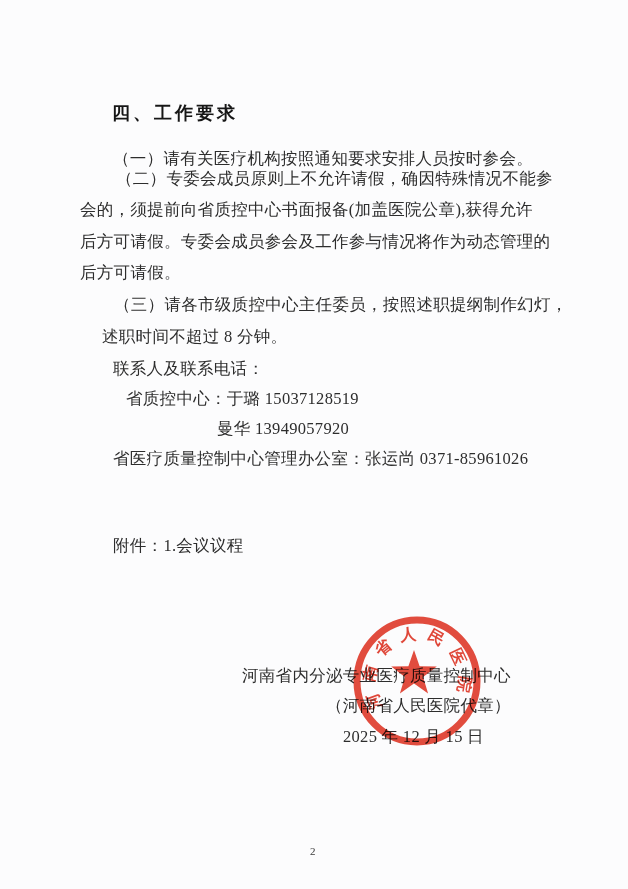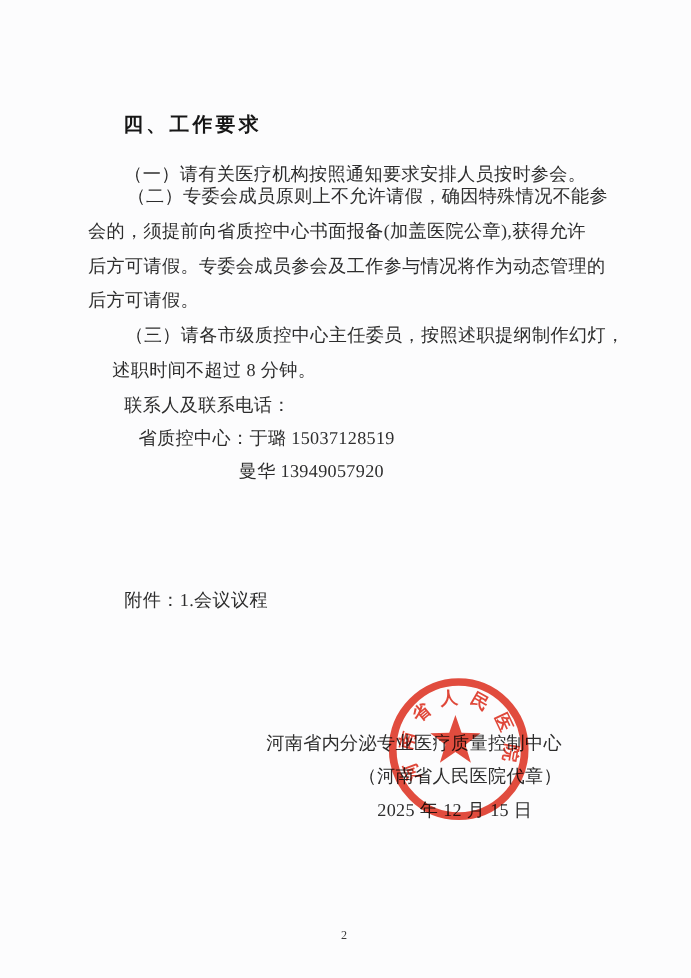--- a/index.html
+++ b/index.html
@@ -67,20 +67,21 @@
   <div class="line l-b1">（二）专委会成员原则上不允许请假，确因特殊情况不能参</div>
   <div class="line l-b2">会的，须提前向省质控中心书面报备(加盖医院公章),获得允许</div>
   <div class="line l-b3">后方可请假。专委会成员参会及工作参与情况将作为动态管理的</div>
   <div class="line l-b4">后方可请假。</div>
   <div class="line l-b5">（三）请各市级质控中心主任委员，按照述职提纲制作幻灯，</div>
   <div class="line l-b6">述职时间不超过 8 分钟。</div>
 
   <div class="line l-c0">联系人及联系电话：</div>
   <div class="line l-c1">省质控中心：于璐 15037128519</div>
   <div class="line l-c2">曼华 13949057920</div>
+  <div class="line l-c3">省医疗质量控制中心管理办公室：张运尚 0371-85961026</div>
 
   <div class="line l-a0">附件：1.会议议程</div>
 
   <div class="line l-s0">河南省内分泌专业医疗质量控制中心</div>
   <div class="line l-s1">（河南省人民医院代章）</div>
   <div class="line l-s2">2025 年 12 月 15 日</div>
 
   <div class="line l-pagenum">2</div>
 
   <svg class="seal" viewBox="0 0 132 136" width="132" height="136" xmlns="http://www.w3.org/2000/svg">

